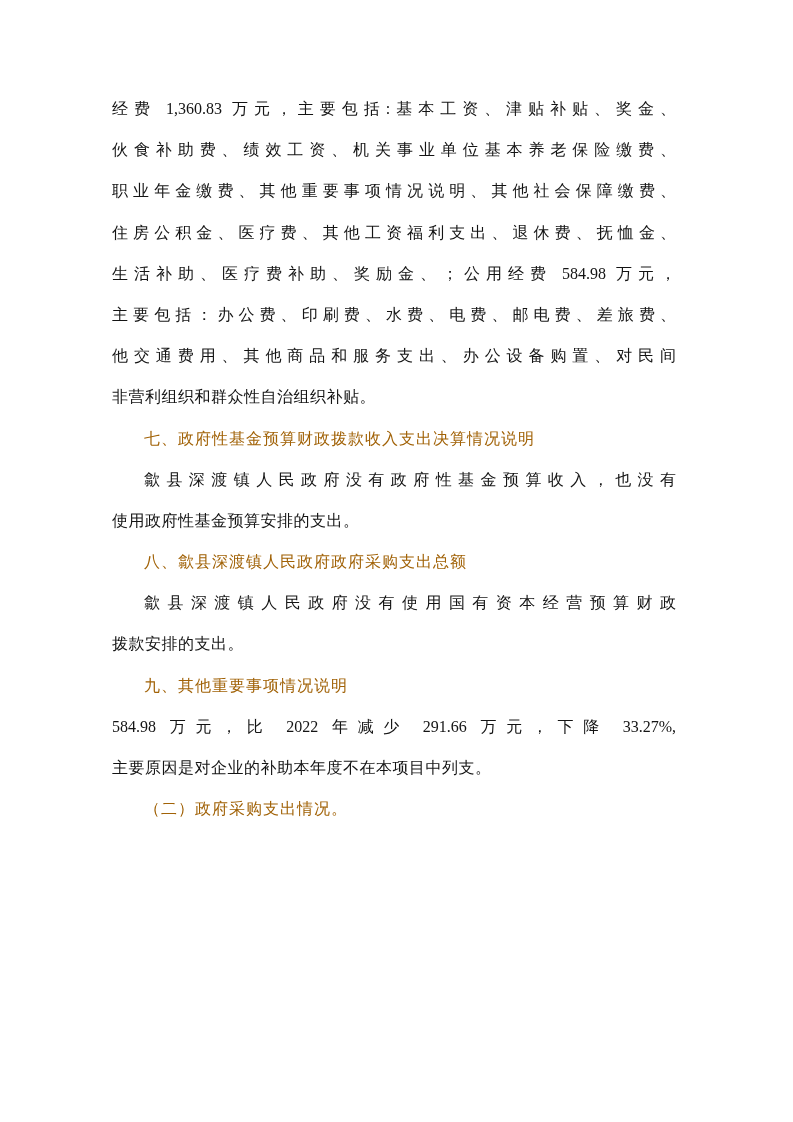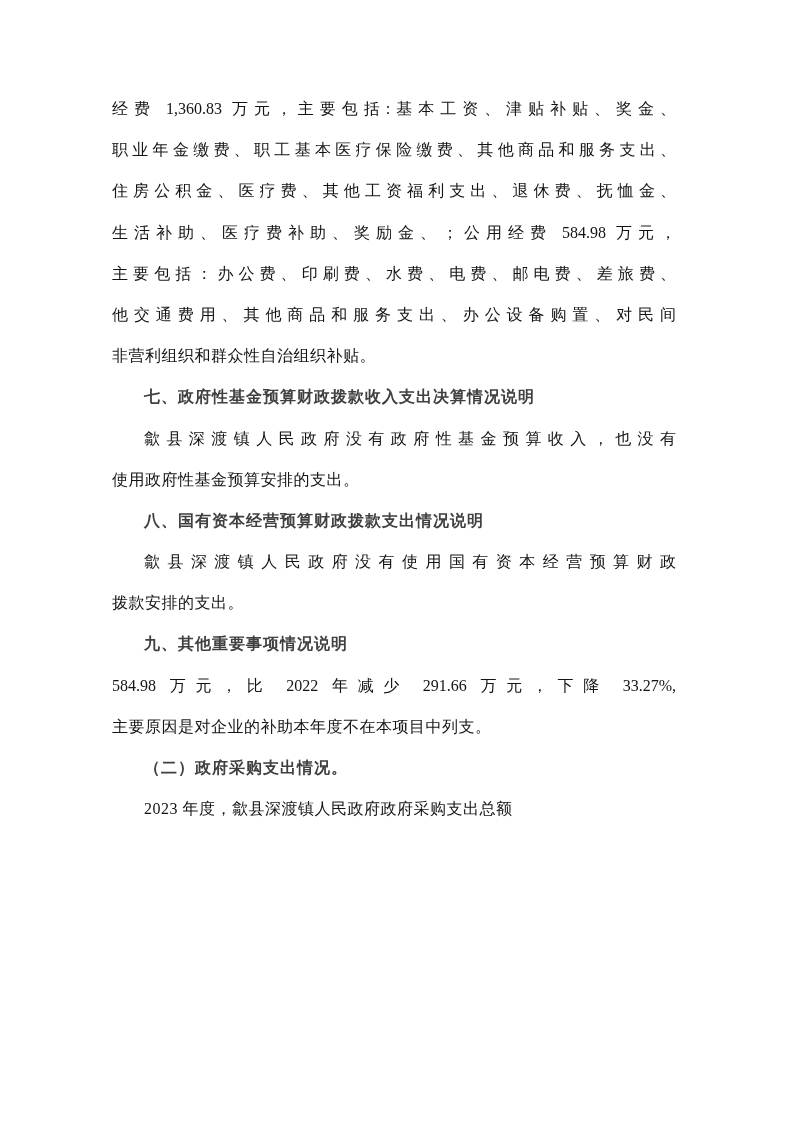--- a/index.html
+++ b/index.html
@@ -31,42 +31,42 @@
     text-align: justify;
     text-align-last: justify;
     text-justify: inter-character;
     letter-spacing: 0;
   }
   .line.indent {
     text-indent: 2em;
   }
   .line.heading {
     font-family: "Liberation Sans", "DejaVu Sans", sans-serif;
-    font-weight: 700;
-    color: #404040;
+    font-weight: 400;
+    color: #a16207;
     letter-spacing: 1px;
   }
 </style>
 </head>
 <body>
 
 <div class="page">
   <div>
       <div class="line body justify">经费 1,360.83 万元，主要包括:基本工资、津贴补贴、奖金、</div>
-      <div class="line body justify">职业年金缴费、职工基本医疗保险缴费、其他商品和服务支出、</div>
+      <div class="line body justify">伙食补助费、绩效工资、机关事业单位基本养老保险缴费、</div>
+      <div class="line body justify">职业年金缴费、其他重要事项情况说明、其他社会保障缴费、</div>
       <div class="line body justify">住房公积金、医疗费、其他工资福利支出、退休费、抚恤金、</div>
       <div class="line body justify">生活补助、医疗费补助、奖励金、；公用经费 584.98 万元，</div>
       <div class="line body justify">主要包括：办公费、印刷费、水费、电费、邮电费、差旅费、</div>
       <div class="line body justify">他交通费用、其他商品和服务支出、办公设备购置、对民间</div>
       <div class="line body">非营利组织和群众性自治组织补贴。</div>
       <div class="line heading indent">七、政府性基金预算财政拨款收入支出决算情况说明</div>
       <div class="line body indent justify">歙县深渡镇人民政府没有政府性基金预算收入，也没有</div>
       <div class="line body">使用政府性基金预算安排的支出。</div>
-      <div class="line heading indent">八、国有资本经营预算财政拨款支出情况说明</div>
+      <div class="line heading indent">八、歙县深渡镇人民政府政府采购支出总额</div>
       <div class="line body indent justify">歙县深渡镇人民政府没有使用国有资本经营预算财政</div>
       <div class="line body">拨款安排的支出。</div>
       <div class="line heading indent">九、其他重要事项情况说明</div>
       <div class="line body justify">584.98 万元，比 2022 年减少 291.66 万元，下降 33.27%,</div>
       <div class="line body">主要原因是对企业的补助本年度不在本项目中列支。</div>
       <div class="line heading indent">（二）政府采购支出情况。</div>
-      <div class="line body indent">2023 年度，歙县深渡镇人民政府政府采购支出总额</div>
     </div>
 </div>
 
 </body></html>

